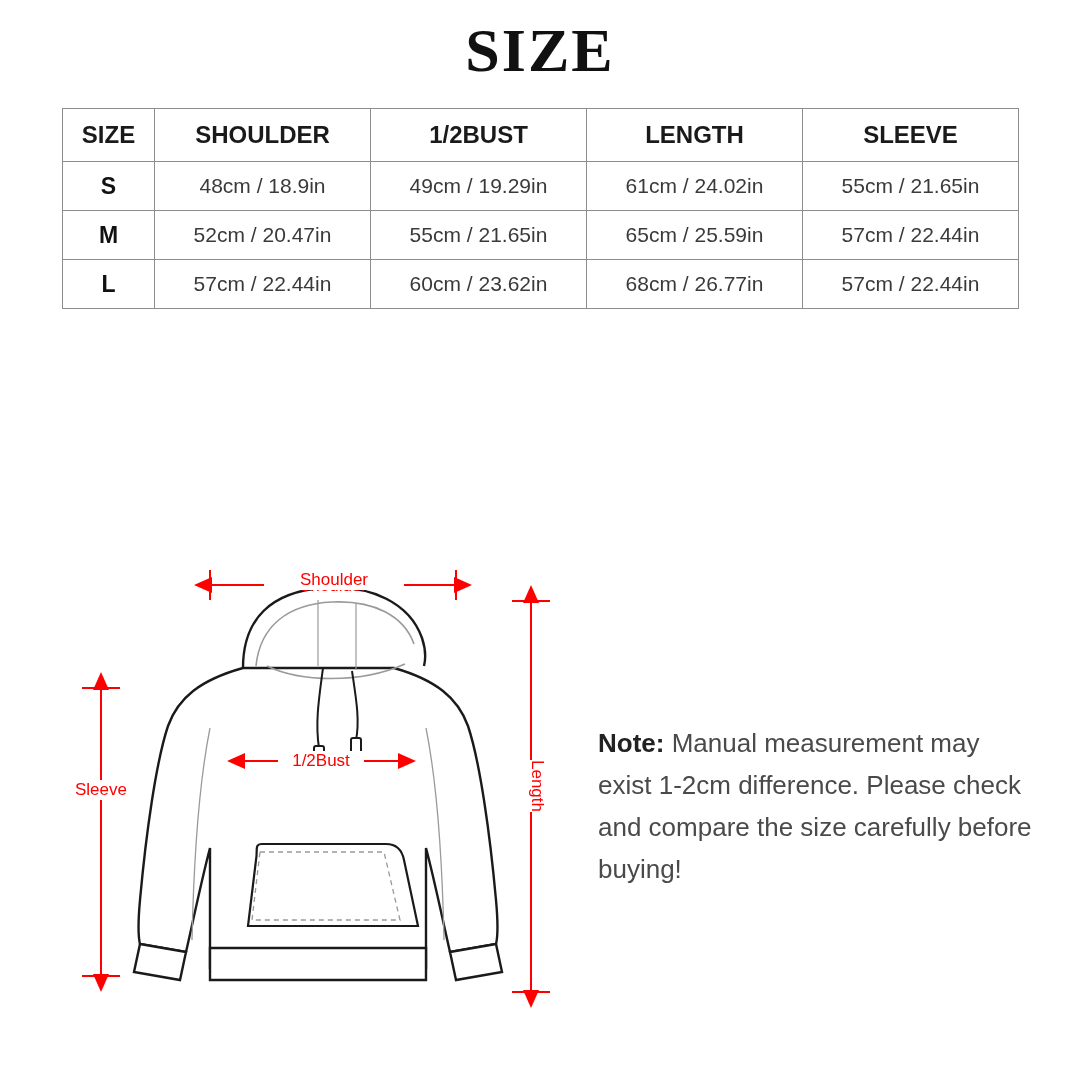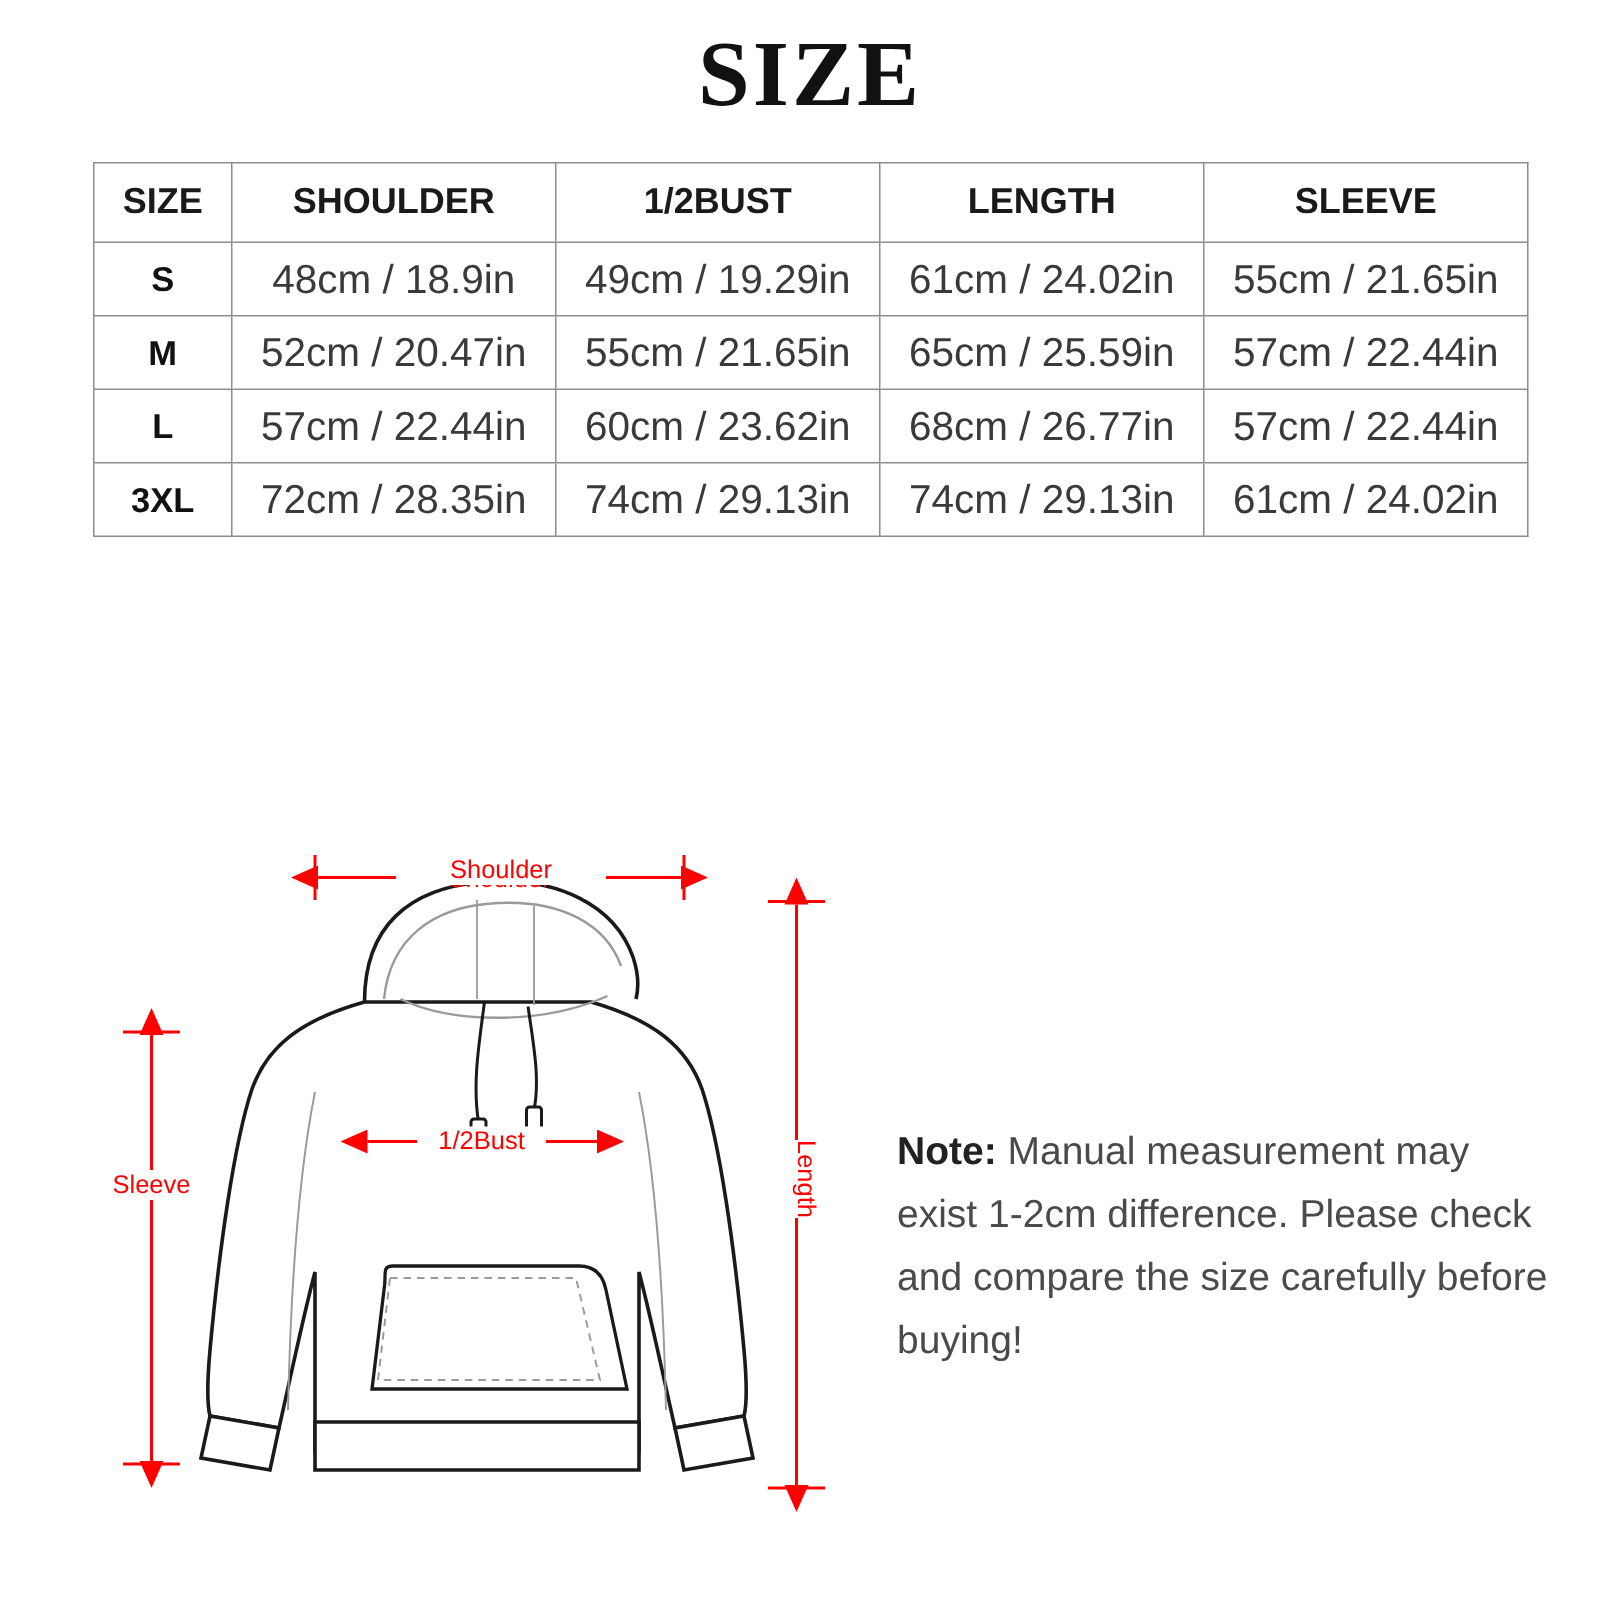--- a/index.html
+++ b/index.html
@@ -45,21 +45,21 @@
   table.size-table {
     border-collapse: collapse;
     width: 956px;
     table-layout: fixed;
   }
   table.size-table th,
   table.size-table td {
     border: 1px solid #8d8d8d;
     text-align: center;
     color: #3a3a3a;
-    font-size: 27px;
+    font-size: 21px;
     height: 48px;
     padding: 0 2px;
     white-space: nowrap;
   }
   table.size-table thead th {
     font-size: 24px;
     font-weight: 700;
     color: #1a1a1a;
     height: 52px;
   }
@@ -82,21 +82,21 @@
     top: 548px;
     width: 540px;
     height: 470px;
   }
   #illus svg { display: block; }
 
   
   #note {
     position: absolute;
     left: 598px;
-    top: 746px;
+    top: 722px;
     width: 440px;
     font-size: 26px;
     line-height: 1.62;
     color: #4a4a4a;
   }
   #note .note-label {
     font-weight: 700;
     color: #222222;
   }
 </style>
@@ -139,27 +139,20 @@
           <td>55cm / 21.65in</td>
           <td>65cm / 25.59in</td>
           <td>57cm / 22.44in</td>
         </tr>
         <tr>
           <td class="size-col">L</td>
           <td>57cm / 22.44in</td>
           <td>60cm / 23.62in</td>
           <td>68cm / 26.77in</td>
           <td>57cm / 22.44in</td>
-        </tr>
-        <tr>
-          <td class="size-col">3XL</td>
-          <td>72cm / 28.35in</td>
-          <td>74cm / 29.13in</td>
-          <td>74cm / 29.13in</td>
-          <td>61cm / 24.02in</td>
         </tr>
       </tbody>
     </table>
   </div>
 
   <div id="illus">
     <svg width="540" height="470" viewBox="0 0 540 470" xmlns="http://www.w3.org/2000/svg">
       <defs>
         <marker id="arrL" markerWidth="10" markerHeight="10" refX="9" refY="4" orient="auto">
           <path d="M9,0 L0,4 L9,8 z" fill="#ff0000"></path>

